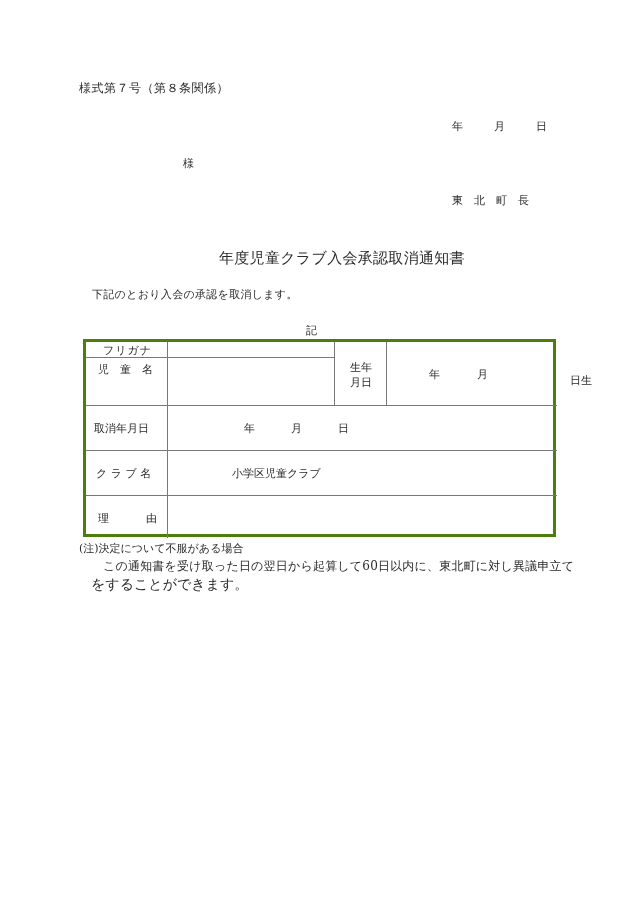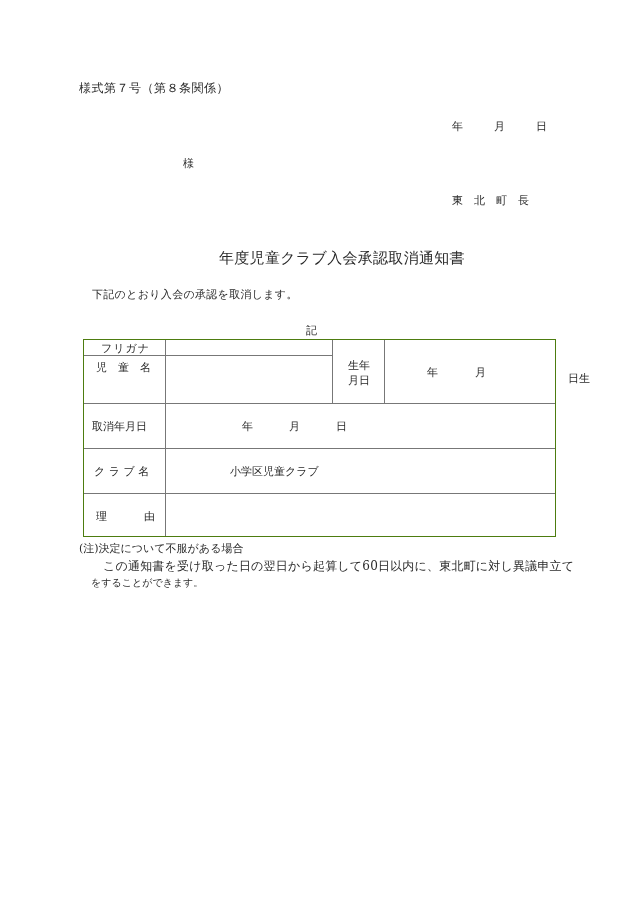--- a/index.html
+++ b/index.html
@@ -25,31 +25,31 @@
     .doc-title { left: 219px; top: 249px; font-size: 15px; letter-spacing: 0.3px; }
     .intro { left: 92px; top: 287px; font-size: 11px; letter-spacing: 0.3px; }
     .ki { left: 306px; top: 323px; font-size: 11px; }
 
     .form-table {
       position: absolute;
       left: 83px;
       top: 339px;
       width: 473px;
       height: 198px;
-      border: 1px solid #4d7c0f;
+      border: 3px solid #4d7c0f;
       box-sizing: border-box;
     }
     .line { position: absolute; background: #777; }
     .hl { height: 1px; }
     .vl { width: 1px; }
     .cell-text { position: absolute; white-space: nowrap; font-size: 11px; }
 
     .notes { left: 79px; top: 541px; font-size: 11px; }
     .note-body1 { left: 103px; top: 558px; font-size: 12px; letter-spacing: 0.2px; }
-    .note-body2 { left: 91px; top: 576px; font-size: 10px; text-align: center; }
+    .note-body2 { left: 91px; top: 576px; font-size: 14px; text-align: center; }
   </style>
 </head>
 <body>
 
 <div>
 
   <div class="abs form-number">様式第７号（第８条関係）</div>
 
   <div class="abs date-line">
     <span>年</span>

